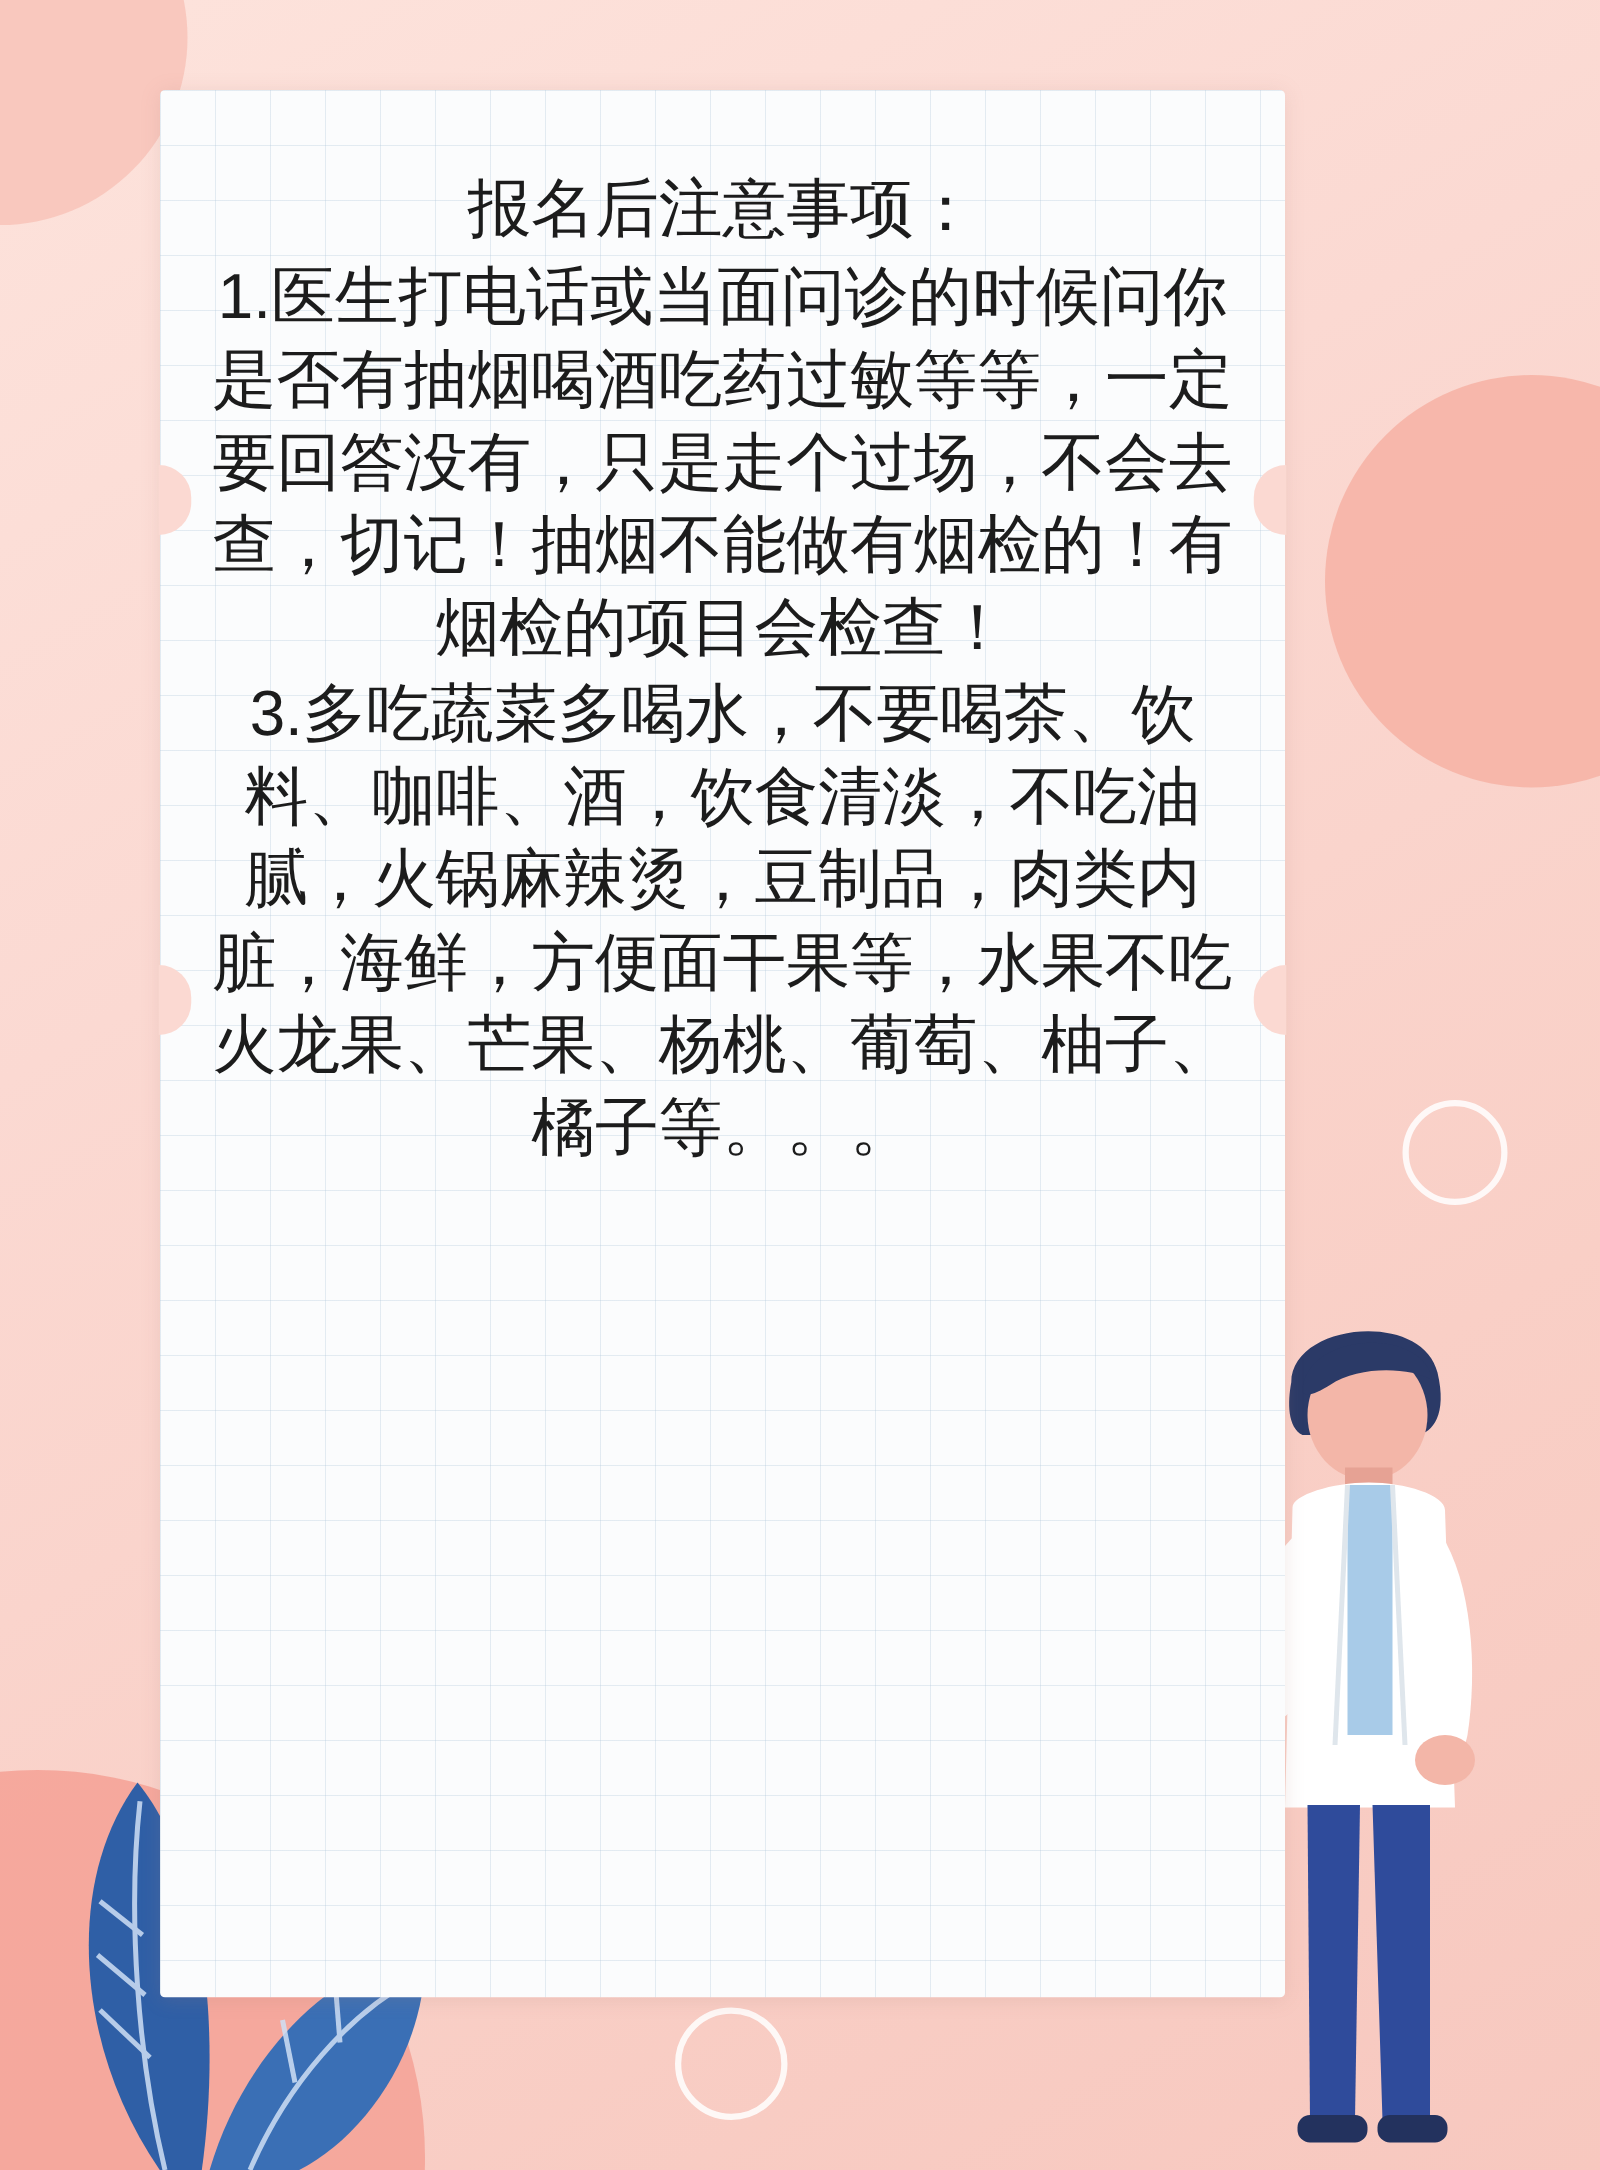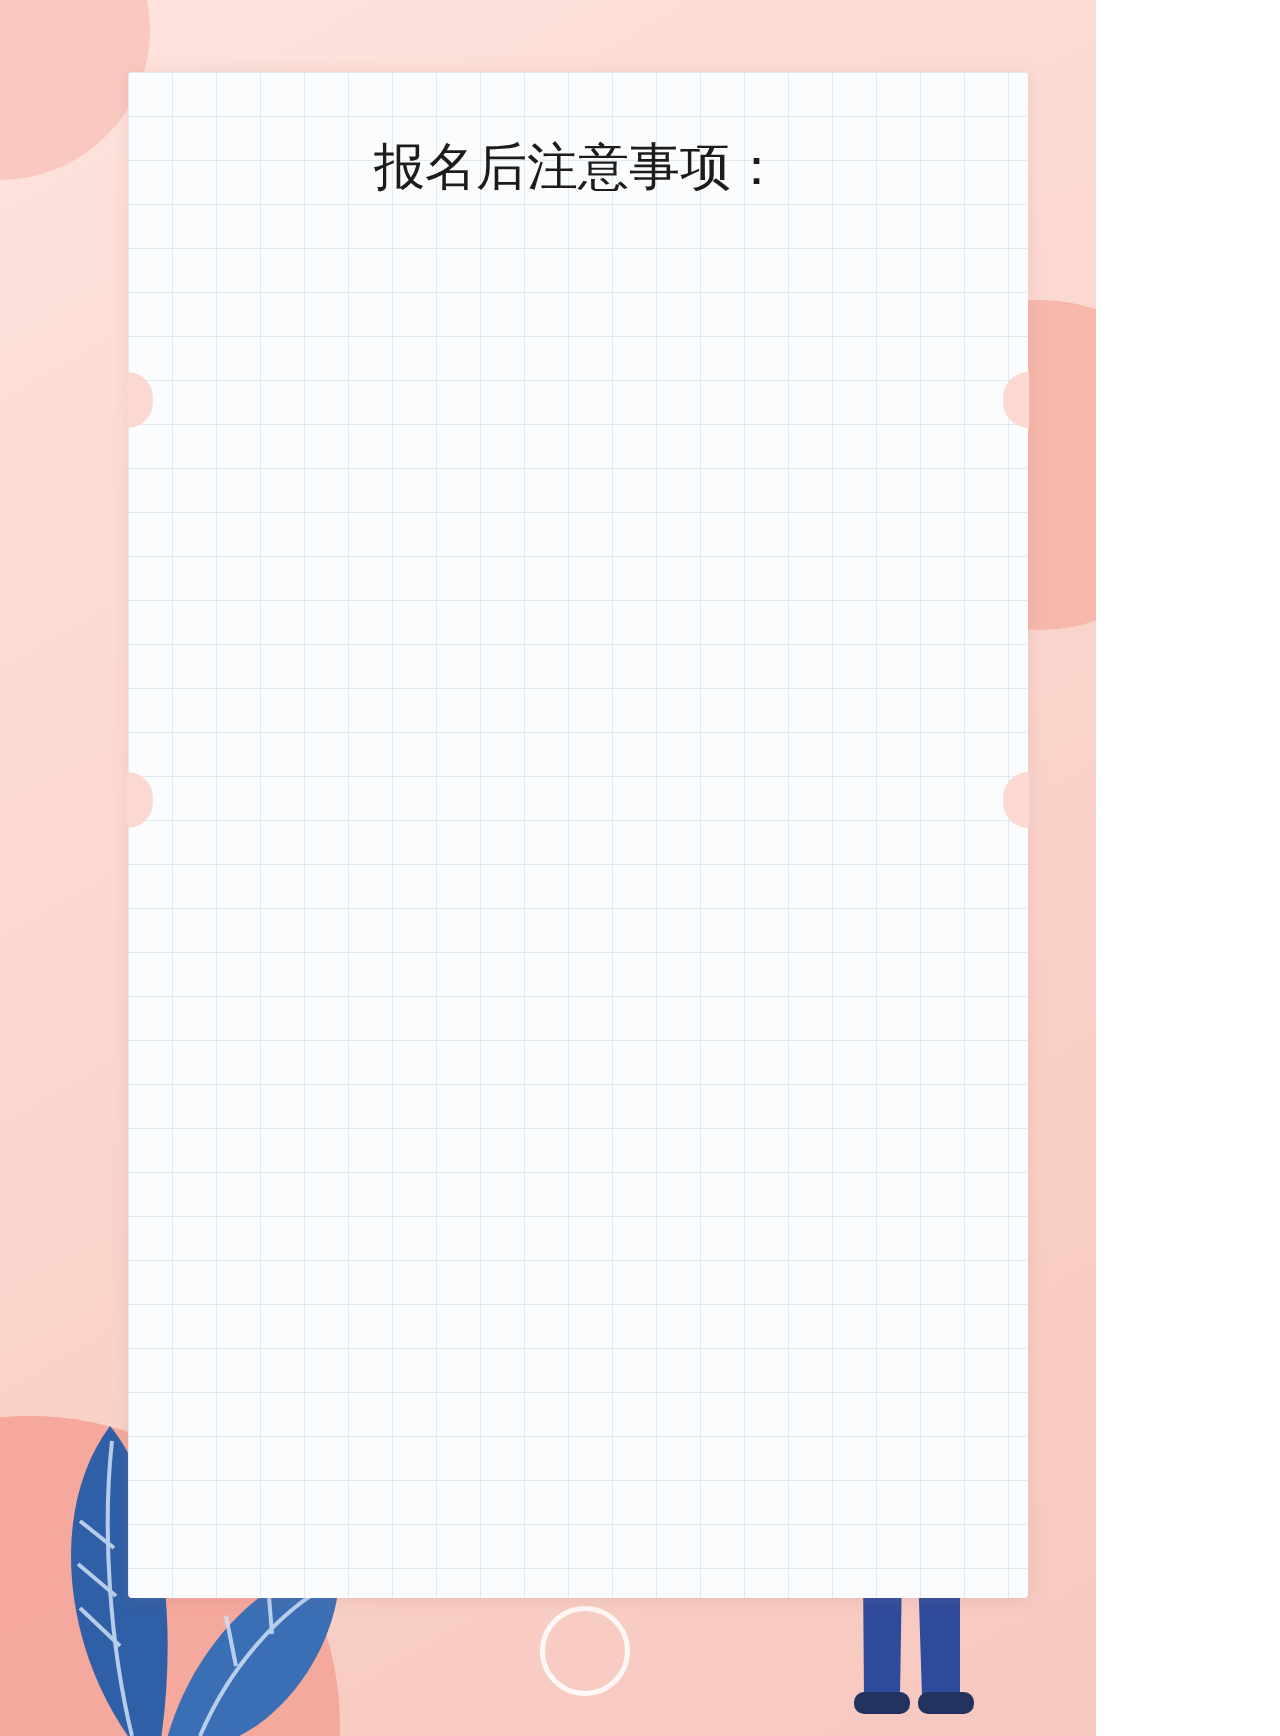--- a/index.html
+++ b/index.html
@@ -8,21 +8,21 @@
   }
   body {
     width: 1280px;
     height: 1736px;
     font-family: "Liberation Sans", sans-serif;
     overflow: hidden;
   }
 
   #poster {
     position: relative;
-    width: 1096px;
+    width: 1280px;
     height: 1736px;
     background: linear-gradient(150deg, #fde3dc 0%, #fbd9d2 35%, #f9cfc6 70%, #f7c8bf 100%);
     overflow: hidden;
   }
 
   
   .blob {
     position: absolute;
     border-radius: 50%;
   }
@@ -184,16 +184,18 @@
   </div>
 
   <div class="card">
     <div class="notch left" style="top:300px"></div>
     <div class="notch left" style="top:700px"></div>
     <div class="notch right" style="top:300px"></div>
     <div class="notch right" style="top:700px"></div>
 
     <div class="content">
       <p class="para title">报名后注意事项：</p>
+      <p class="para">1.医生打电话或当面问诊的时候问你是否有抽烟喝酒吃药过敏等等，一定要回答没有，只是走个过场，不会去查，切记！抽烟不能做有烟检的！有烟检的项目会检查！</p>
+      <p class="para">3.多吃蔬菜多喝水，不要喝茶、饮料、咖啡、酒，饮食清淡，不吃油腻，火锅麻辣烫，豆制品，肉类内脏，海鲜，方便面干果等，水果不吃火龙果、芒果、杨桃、葡萄、柚子、橘子等。。。</p>
     </div>
   </div>
 
 </div>
 
 </body></html>

